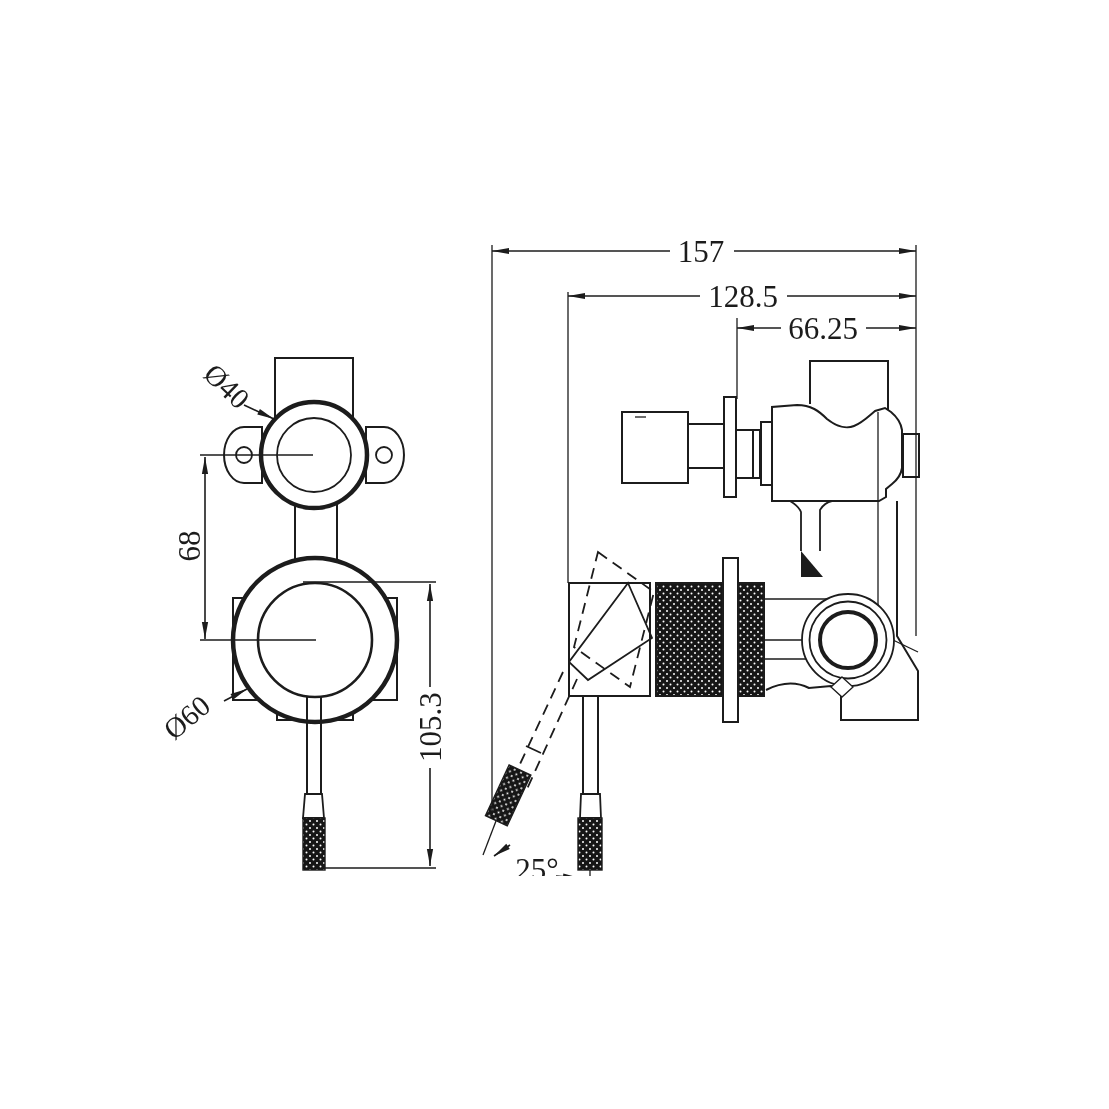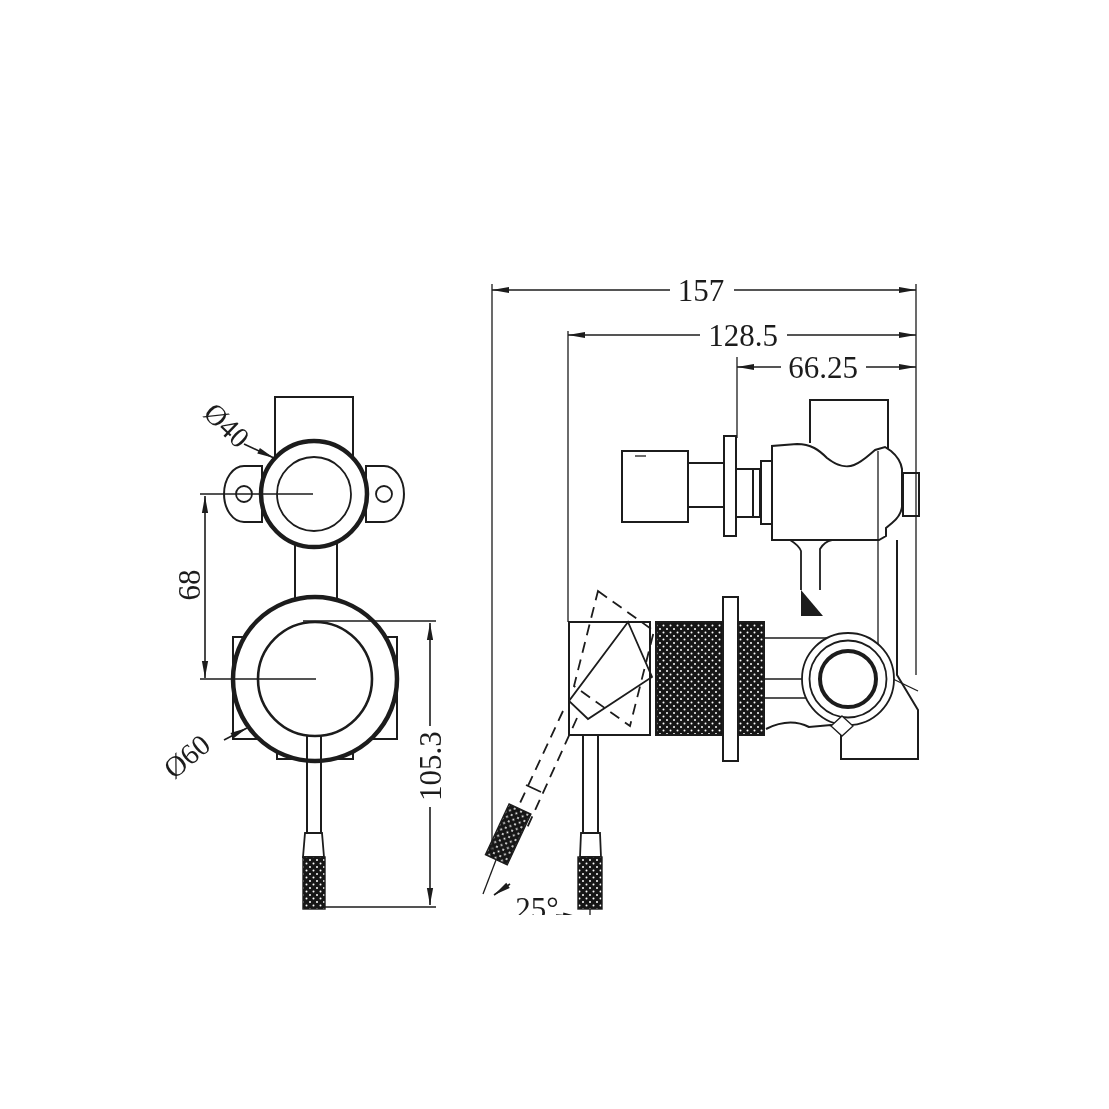--- a/index.html
+++ b/index.html
@@ -1,17 +1,17 @@
 <!DOCTYPE html>
 <html style="--ink: #1c1c1c; --paper: #ffffff;"><head>
 <meta charset="utf-8">
 <style>
   :root { --ink:#1c1c1c; --paper:#ffffff; }
   html,body { margin:0; padding:0; background:var(--paper); }
-  .canvas { width:1109px; height:876px; background:var(--paper);margin-top:39px; }
+  .canvas { width:1109px; height:876px; background:var(--paper); }
   svg { display:block; }
   .ln   { fill:none; stroke:var(--ink); stroke-width:2; }
   .med  { fill:none; stroke:var(--ink); stroke-width:1.8; }
   .thin { fill:none; stroke:var(--ink); stroke-width:1.3; }
   .dim  { fill:none; stroke:var(--ink); stroke-width:1.6; }
   .dash { fill:none; stroke:var(--ink); stroke-width:1.8; stroke-dasharray:11 7; }
   .wfill { fill:var(--paper); }
   .thickc { fill:var(--paper); stroke:var(--ink); stroke-width:4.5; }
   .grip { stroke:var(--ink); stroke-width:1.4; }
   .fillink { fill:var(--ink); stroke:none; }

